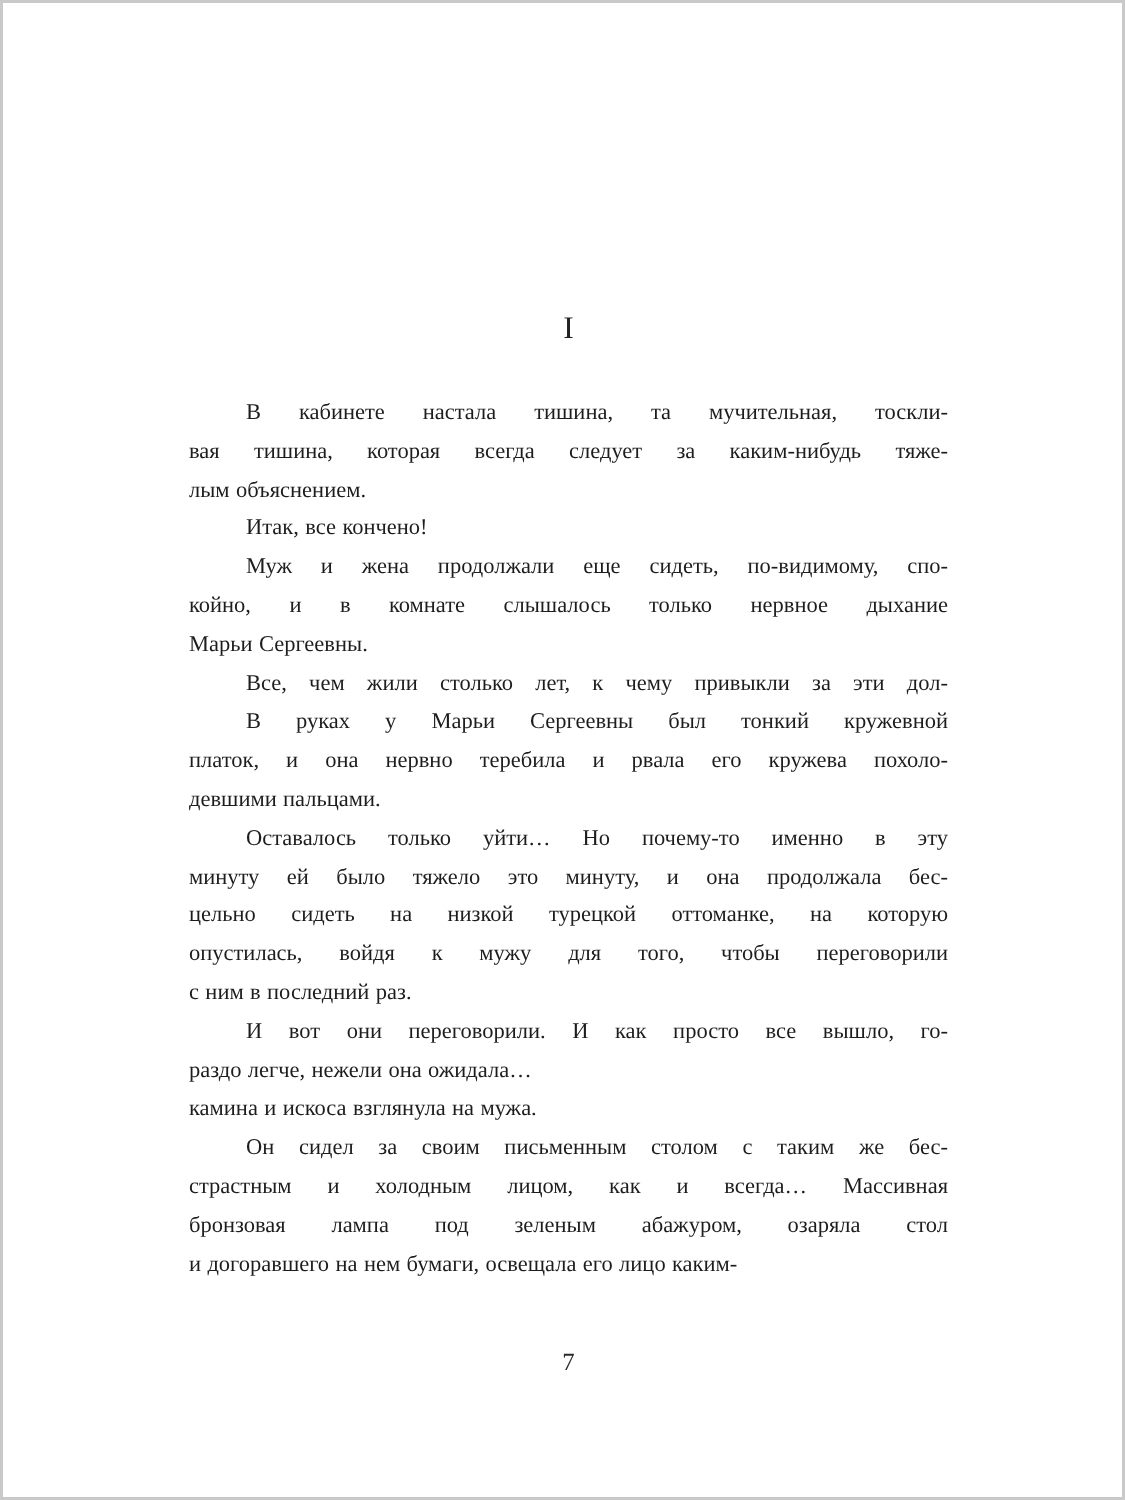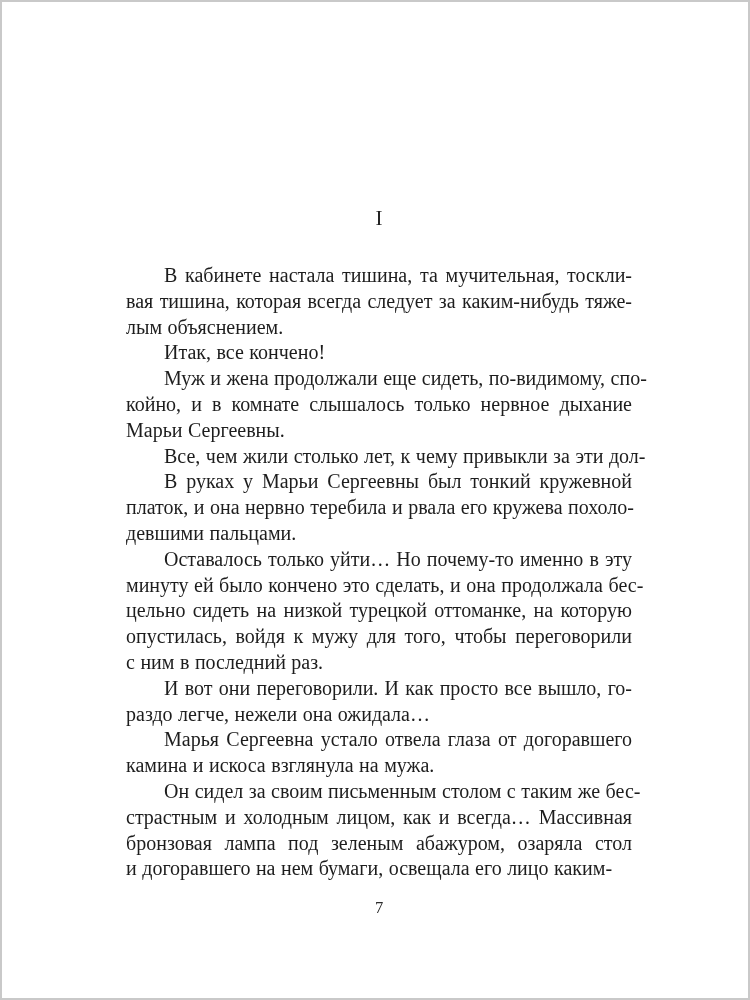--- a/index.html
+++ b/index.html
@@ -32,21 +32,21 @@
     position: absolute;
     top: 261px;
     left: 124px;
     width: 506px;
   }
   .paragraph {
     margin: 0;
     padding: 0;
   }
   .text-line {
-    font-size: 20px;
+    font-size: 15px;
     line-height: 25.8px;
     text-align: justify;
     text-align-last: justify;
     word-spacing: 0.5px;
     white-space: nowrap;
     font-family: Liberation Serif, serif;
   }
   .text-line.last-line {
     text-align: center;
     text-align-last: left;
@@ -89,31 +89,30 @@
       <div class="paragraph">
         <div class="text-line first-line">Все, чем жили столько лет, к чему привыкли за эти дол-</div>
       </div>
       <div class="paragraph">
         <div class="text-line first-line">В руках у Марьи Сергеевны был тонкий кружевной</div>
         <div class="text-line">платок, и она нервно теребила и рвала его кружева похоло-</div>
         <div class="text-line last-line">девшими пальцами.</div>
       </div>
       <div class="paragraph">
         <div class="text-line first-line">Оставалось только уйти… Но почему-то именно в эту</div>
-        <div class="text-line">минуту ей было кончено это сделать, и она продолжала бес-</div>
+        <div class="text-line">минуту ей было тяжело это минуту, и она продолжала бес-</div>
         <div class="text-line">цельно сидеть на низкой турецкой оттоманке, на которую</div>
         <div class="text-line">опустилась, войдя к мужу для того, чтобы переговорили</div>
         <div class="text-line last-line">с ним в последний раз.</div>
       </div>
       <div class="paragraph">
         <div class="text-line first-line">И вот они переговорили. И как просто все вышло, го-</div>
         <div class="text-line last-line">раздо легче, нежели она ожидала…</div>
       </div>
       <div class="paragraph">
-        <div class="text-line first-line">Марья Сергеевна устало отвела глаза от догоравшего</div>
         <div class="text-line last-line">камина и искоса взглянула на мужа.</div>
       </div>
       <div class="paragraph">
         <div class="text-line first-line">Он сидел за своим письменным столом с таким же бес-</div>
         <div class="text-line">страстным и холодным лицом, как и всегда… Массивная</div>
         <div class="text-line">бронзовая лампа под зеленым абажуром, озаряла стол</div>
         <div class="text-line last-line">и догоравшего на нем бумаги, освещала его лицо каким-</div>
       </div>
     </div>
 

